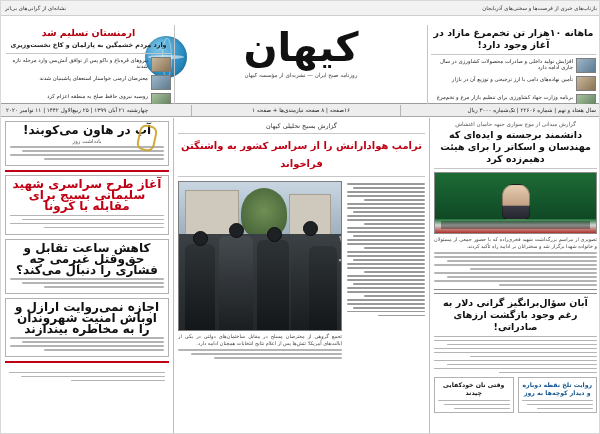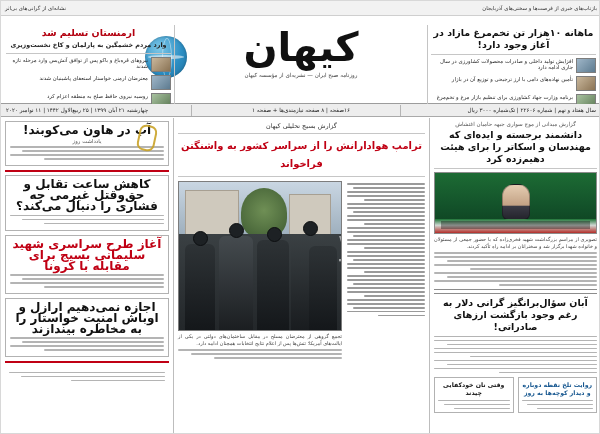--- a/index.html
+++ b/index.html
@@ -560,40 +560,40 @@
           <i class="s1"></i>
             <i class="s2"></i>
             <i class="s1"></i>
             <i class="s3"></i>
         </div>
       </div>
 
       <div class="redline"></div>
 
       <div class="lbox">
+        <div class="lh red">آغاز طرح سراسری شهید سلیمانی بسیج برای مقابله با کرونا</div>
+        <div class="lines">
+          <i class="s1"></i>
+            <i class="s2"></i>
+            <i class="s1"></i>
+            <i class="s3"></i>
+        </div>
+      </div>
+
+      <div class="lbox">
         <div class="lh">کاهش ساعت تقابل و حق‌وقتل غیرمی چه فشاری را دنبال می‌کند؟</div>
         <div class="lines">
           <i class="s1"></i>
             <i class="s2"></i>
             <i class="s3"></i>
         </div>
       </div>
 
       <div class="lbox">
-        <div class="lh red">آغاز طرح سراسری شهید سلیمانی بسیج برای مقابله با کرونا</div>
-        <div class="lines">
-          <i class="s1"></i>
-            <i class="s2"></i>
-            <i class="s1"></i>
-            <i class="s3"></i>
-        </div>
-      </div>
-
-      <div class="lbox">
-        <div class="lh">اجازه نمی‌دهیم ارازل و اوباش امنیت خواستار را به مخاطره بیندازند</div>
+        <div class="lh">اجازه نمی‌روایت ارازل و اوباش امنیت شهروندان را به مخاطره بیندازند</div>
         <div class="lines">
           <i class="s1"></i>
             <i class="s2"></i>
             <i class="s1"></i>
             <i class="s3"></i>
         </div>
       </div>
 
       <div class="redline"></div>
 

